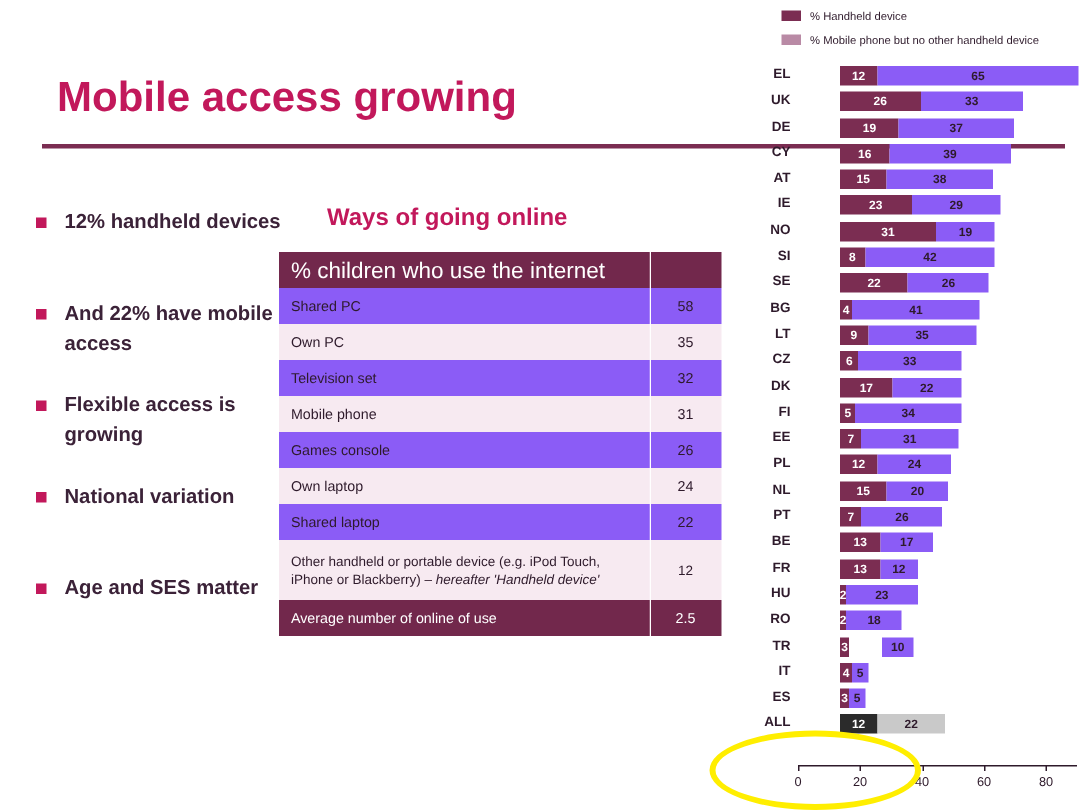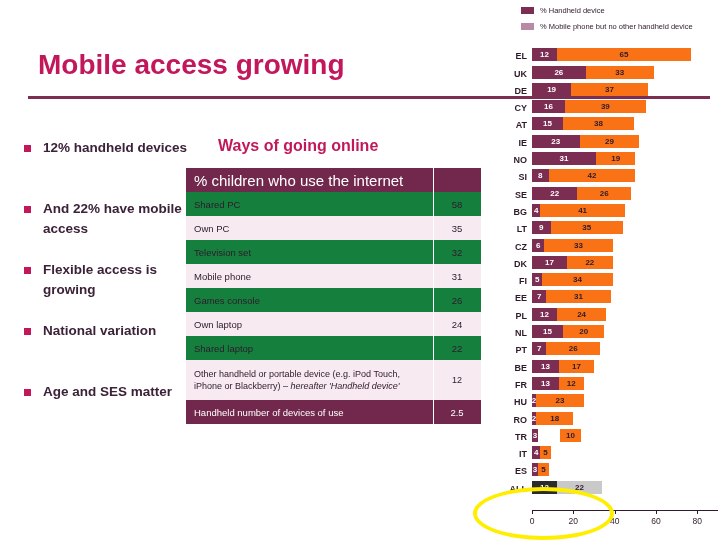--- a/index.html
+++ b/index.html
@@ -91,21 +91,21 @@
     padding: 2px 2px;
   }
   #ways-table tr.hdr td {
     background: #72284C;
     color: #ffffff;
     font-weight: normal;
     font-size: 15px;
     height: 16px;
   }
   #ways-table tr.hdr td.val { background: #72284C; }
-  #ways-table tr.odd td  { background: #15803d; }
+  #ways-table tr.odd td  { background: #8b5cf6; }
   #ways-table tr.even td { background: #F7EAF1; }
   #ways-table tr.tall { height: 40px; }
   #ways-table tr.tall td { font-size: 9px; line-height: 12px; }
   #ways-table tr.tall td i { font-style: italic; }
   #ways-table tr.total td {
     background: #72284C;
     color: #ffffff;
     height: 20px;
   }
   .cellsep { box-shadow: inset 1px 0 0 #ffffff; }
@@ -140,21 +140,22 @@
 
   #bar-rows {
     position: absolute;
     left: 0; top: 42px;
     width: 223px;
   }
   .bar-row {
     position: relative;
     height: 17.3px;
     display: flex;
-    align-items: flex-end;
+    align-items: flex-start;
+    gap: 28px;
   }
   .bar-cat {
     width: 30px;
     flex: 0 0 30px;
     text-align: right;
     padding-right: 5px;
     font-size: 9px;
     font-weight: bold;
     color: #2E1A2B;
     line-height: 10px;
@@ -170,21 +171,21 @@
     height: 13px;
     display: flex;
     align-items: center;
     justify-content: center;
     font-size: 8px;
     font-weight: bold;
     overflow: hidden;
     white-space: nowrap;
   }
   .seg-a { background: #7B2D52; color: #ffffff; }
-  .seg-b { background: #f97316; color: #2E1A2B; }
+  .seg-b { background: #8b5cf6; color: #2E1A2B; }
   .bar-row.all .seg-a { background: #2B2B2B; color: #ffffff; }
   .bar-row.all .seg-b { background: #C9C9C9; color: #2E1A2B; }
 
   #axis {
     position: absolute;
     left: 35px; top: 508px;
     width: 186px;
     height: 26px;
   }
   #axis-line {
@@ -278,21 +279,21 @@
         </tr>
         <tr class="odd">
           <td>Shared laptop</td>
           <td class="val cellsep">22</td>
         </tr>
         <tr class="even tall">
           <td>Other handheld or portable device (e.g. iPod Touch, iPhone or Blackberry) – <i>hereafter 'Handheld device'</i></td>
           <td class="val cellsep">12</td>
         </tr>
         <tr class="total">
-          <td>Handheld number of devices of use</td>
+          <td>Average number of online of use</td>
           <td class="val cellsep">2.5</td>
         </tr>
       </tbody>
   </table>
 
   <div id="bars-panel">
     <div id="legend">
         <div class="legend-row">
           <span class="legend-swatch" style="background: rgb(123, 45, 82);"></span>
           <span class="legend-label">% Handheld device</span>

